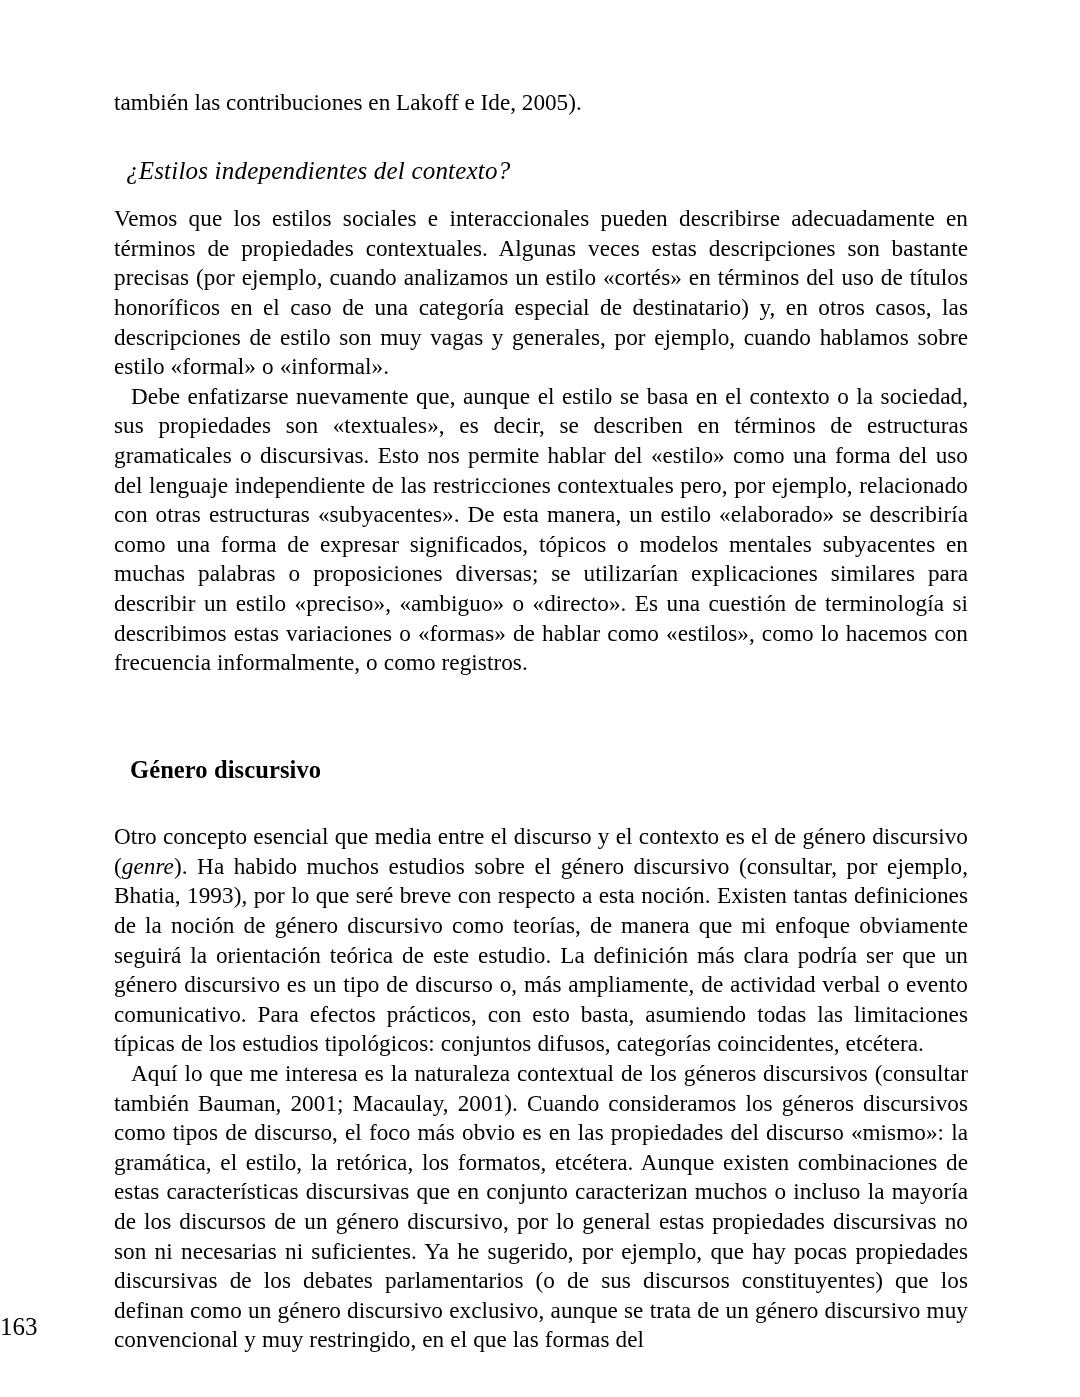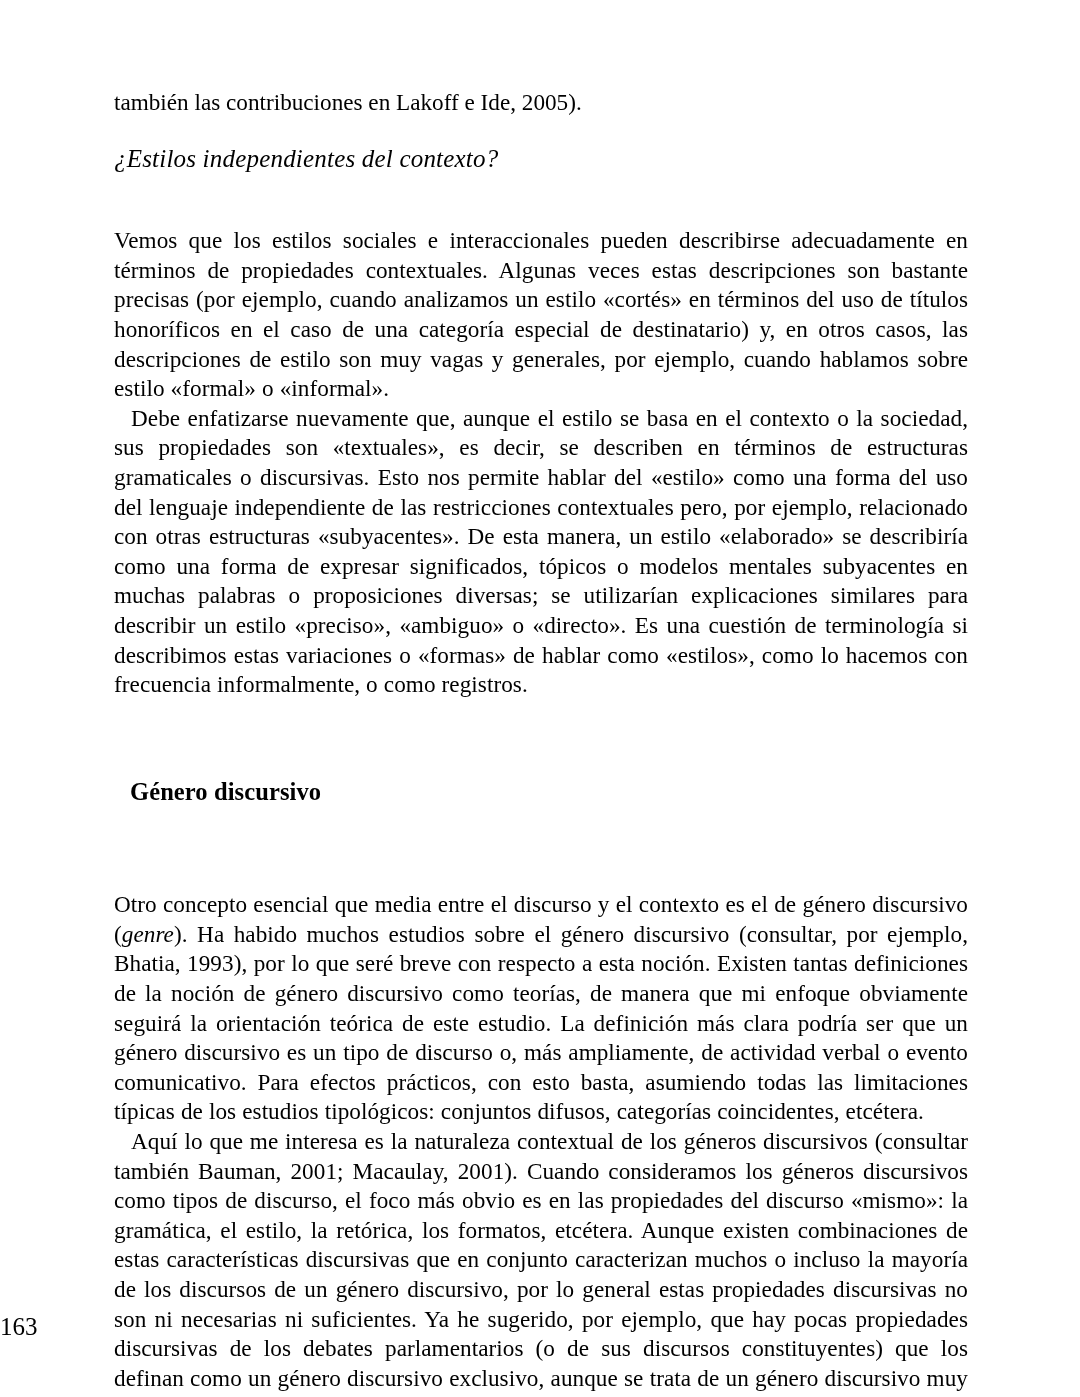--- a/index.html
+++ b/index.html
@@ -33,33 +33,32 @@
     font-size: 23.2px;
     line-height: 29.6px;
     text-align: justify;
     text-justify: inter-word;
     letter-spacing: 0.05px;
     word-spacing: 0.2px;
     hyphens: none;
   }
   p.body-text.no-indent {
     text-indent: 0;
-    margin-top: 46px;
   }
   p.body-text.indent {
     text-indent: 17px;
   }
   .lead-line {
     margin: 0;
     font-size: 23.2px;
     line-height: 29.6px;
     text-align: left;
   }
   h2.sub-italic {
-    margin: 0;
+    margin: 12px;
     font-size: 25px;
     font-style: italic;
     font-weight: normal;
     line-height: 29.6px;
     letter-spacing: 0.2px;
   }
   h2.sec-bold {
     margin: 16px;
     font-size: 24.5px;
     font-weight: bold;

